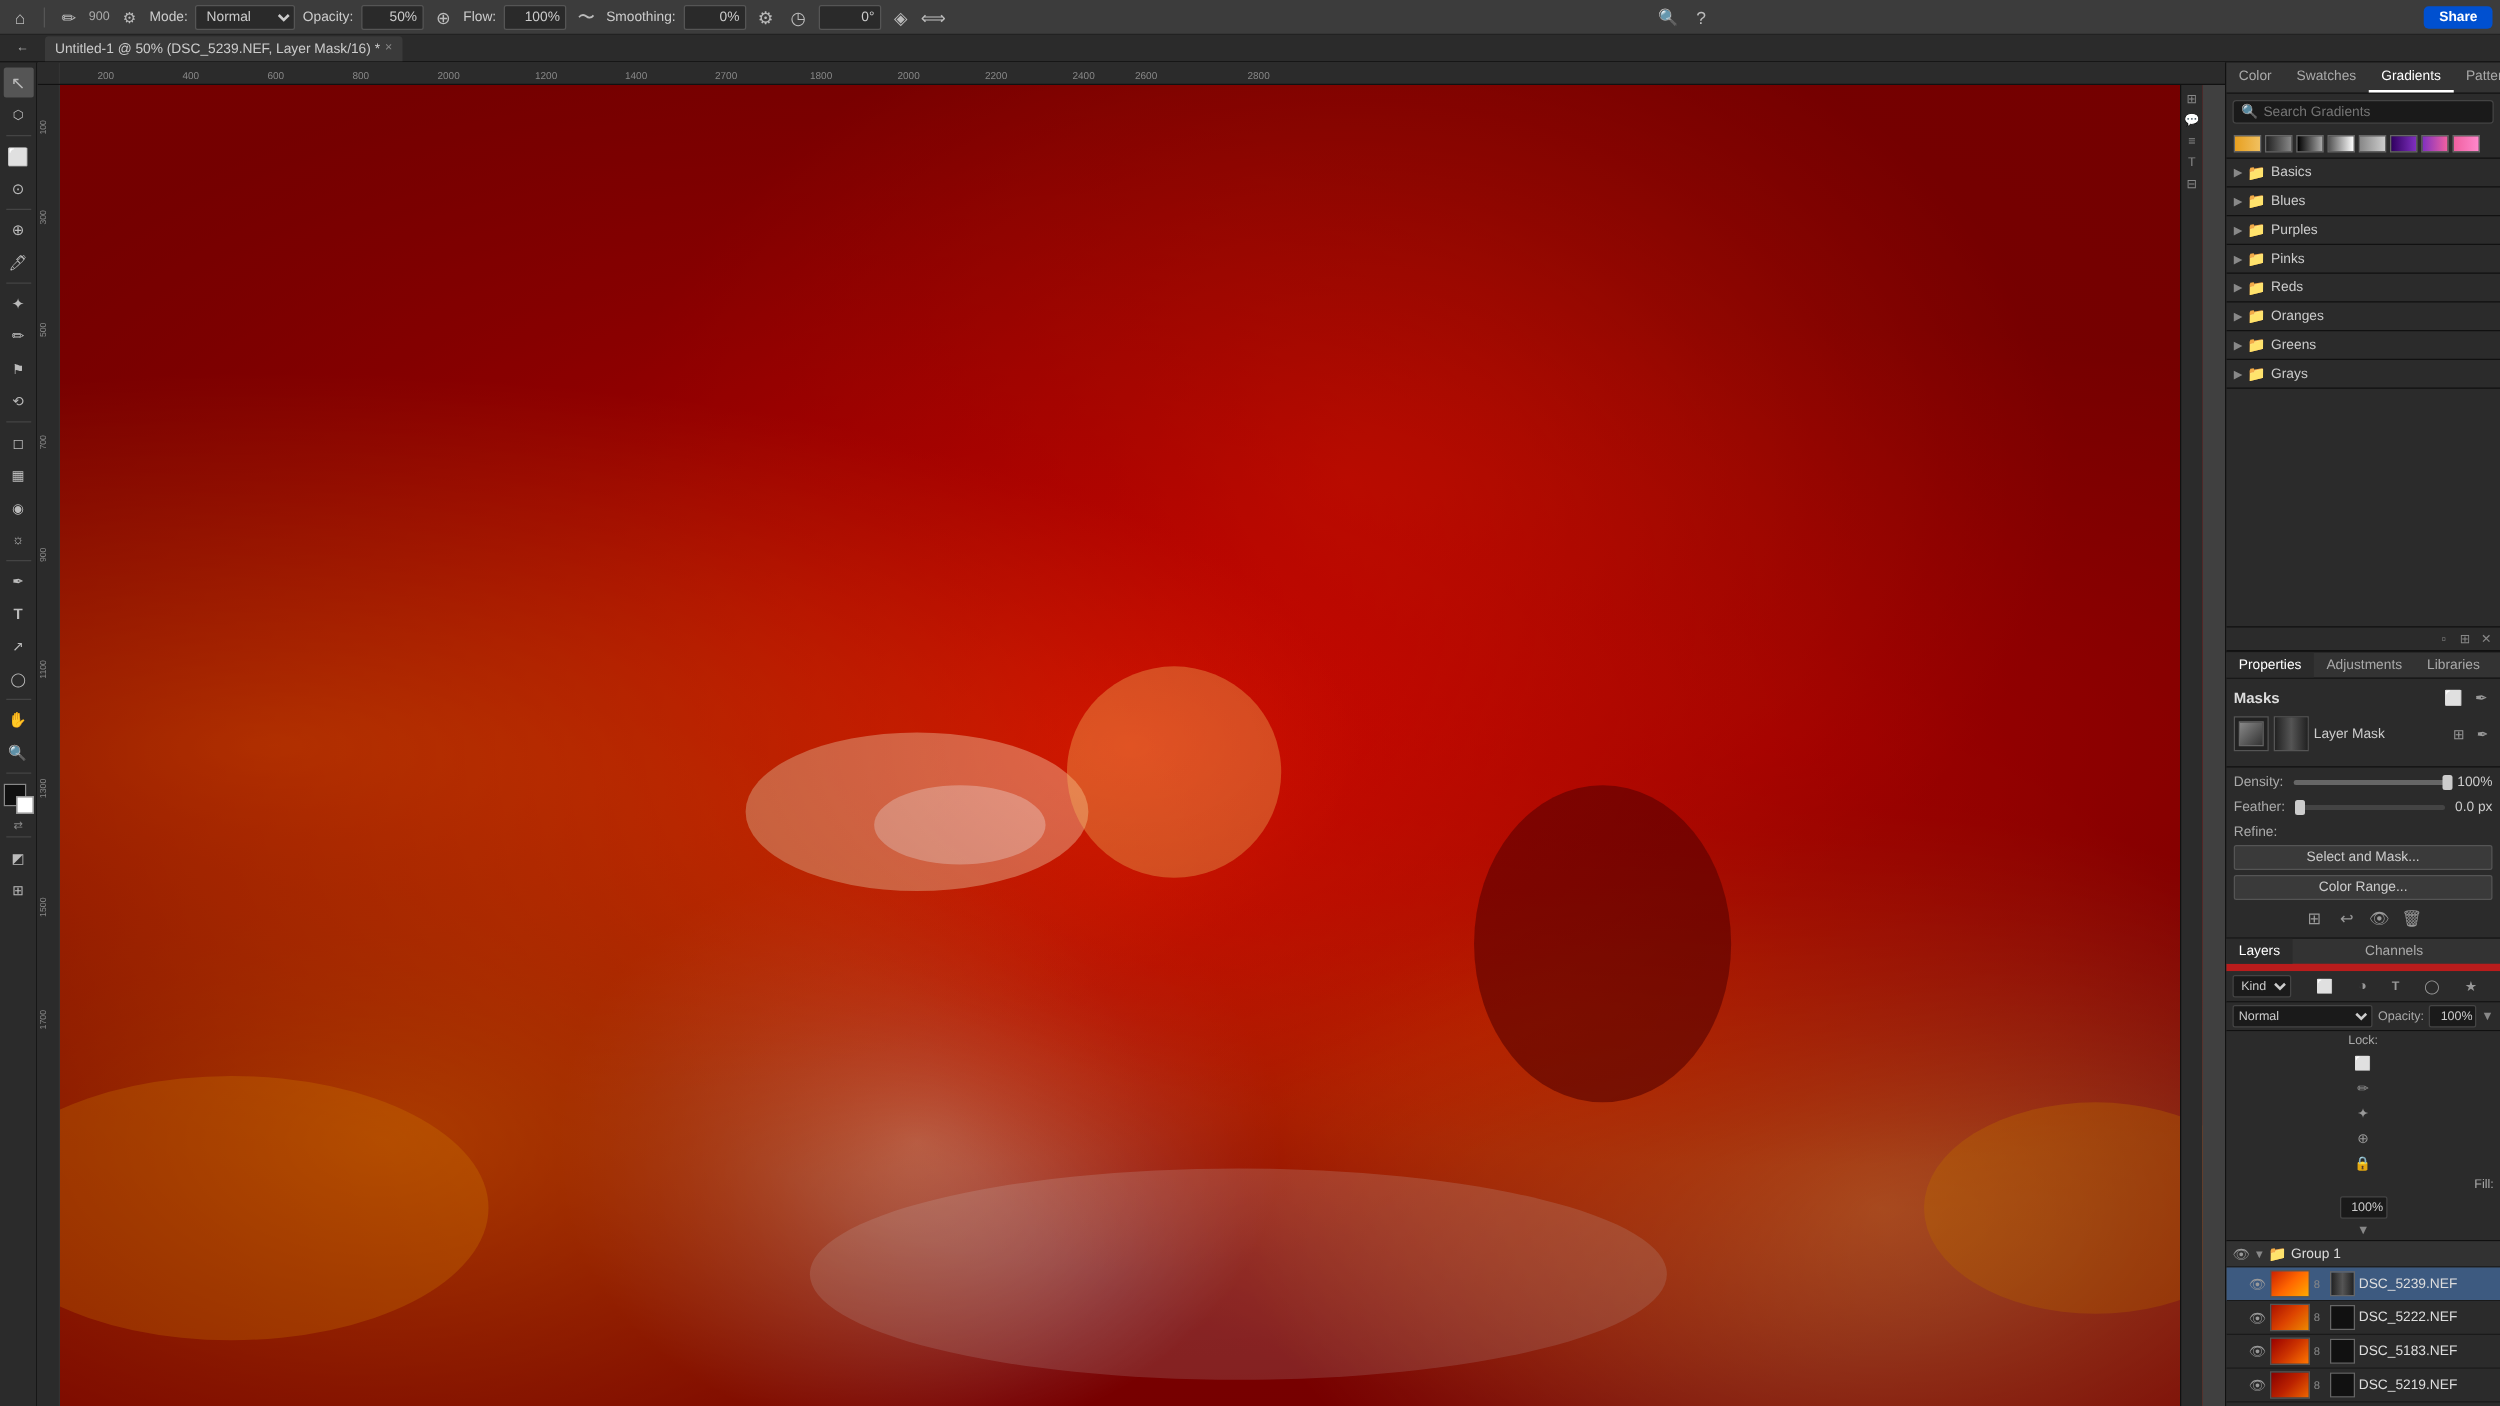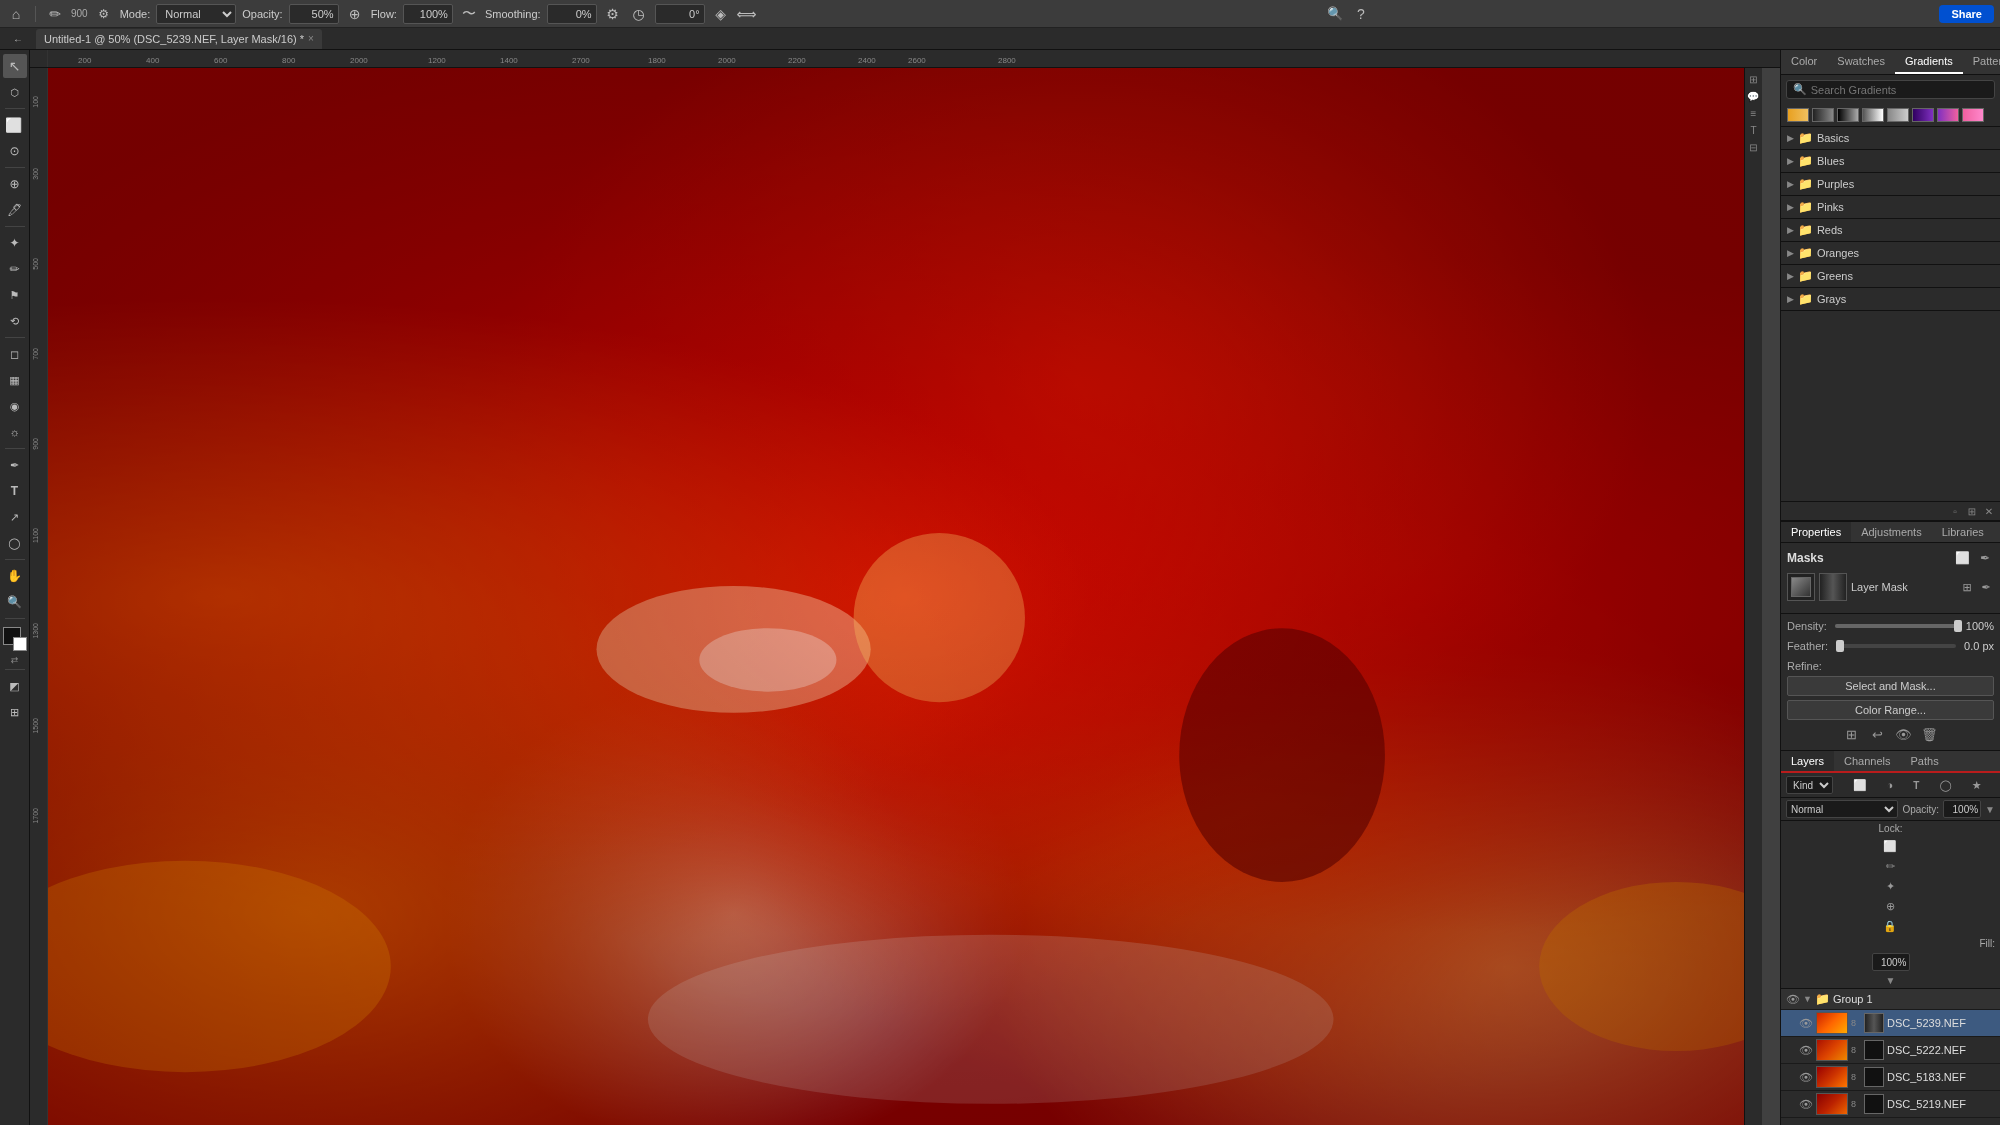--- a/index.html
+++ b/index.html
@@ -80,21 +80,21 @@
     .prop-slider-container { flex: 1; margin: 0 8px; position: relative; height: 4px; background: #444; border-radius: 2px; }
     .prop-slider-fill { height: 100%; background: #666; border-radius: 2px; }
     .prop-slider-thumb { width: 8px; height: 12px; background: #ccc; border-radius: 2px; position: absolute; top: -4px; right: -4px; cursor: pointer; }
     .refine-label { font-size: 11px; color: #aaa; margin-bottom: 4px; }
     .refine-btn { width: 100%; padding: 3px 0; background: #3a3a3a; border: 1px solid #555; border-radius: 2px; color: #ccc; font-size: 11px; cursor: pointer; margin-bottom: 4px; text-align: center; }
     .mask-controls { display: flex; gap: 6px; justify-content: center; margin-top: 4px; }
     .mask-ctrl-btn { width: 20px; height: 20px; display: flex; align-items: center; justify-content: center; color: #999; cursor: pointer; font-size: 13px; }
 
     
     #layers-section { border-top: 1px solid #111; flex: 1; display: flex; flex-direction: column; }
-    #layers-tabs { display: flex; background: #333; border-bottom: 2px solid #b91c1c; }
+    #layers-tabs { display: flex; background: #333; border-bottom: 6px solid #b91c1c; gap: 48px; }
     .layers-tab { padding: 4px 10px; font-size: 11px; color: #aaa; cursor: pointer; }
     .layers-tab.active { color: #fff; background: #2b2b2b; }
     #layers-toolbar { display: flex; align-items: center; gap: 20px; padding: 3px 5px; background: #2b2b2b; border-bottom: 1px solid #111; }
     .layers-tb-select { background: #1a1a1a; border: 1px solid #444; color: #ccc; font-size: 10px; height: 18px; padding: 0 2px; border-radius: 2px; cursor: pointer; }
     .layers-tb-icon { width: 16px; height: 16px; display: flex; align-items: center; justify-content: center; color: #999; font-size: 11px; cursor: pointer; }
     .layers-mode-row { display: flex; align-items: center; gap: 4px; padding: 2px 5px; background: #2b2b2b; border-bottom: 1px solid #111; }
     .layers-mode-select { background: #1a1a1a; border: 1px solid #444; color: #ccc; font-size: 10px; height: 18px; flex: 1; border-radius: 2px; cursor: pointer; }
     .layers-opacity-label { font-size: 10px; color: #aaa; }
     .layers-opacity-input { background: #1a1a1a; border: 1px solid #444; color: #ccc; font-size: 10px; height: 18px; width: 38px; text-align: right; border-radius: 2px; padding: 0 2px; }
     .layers-lock-row { display: flex; align-items: center; gap: 4px; padding: 2px 5px; background: #2b2b2b; border-bottom: 1px solid #111; flex-direction: column; }

